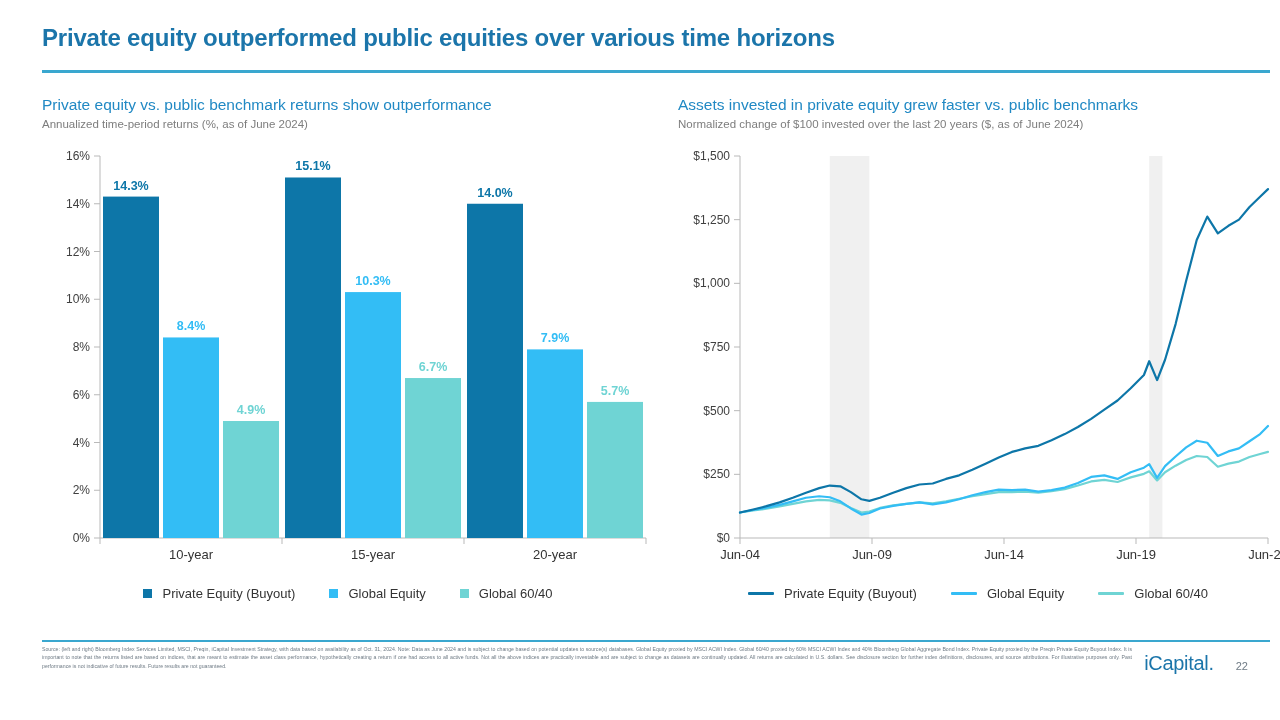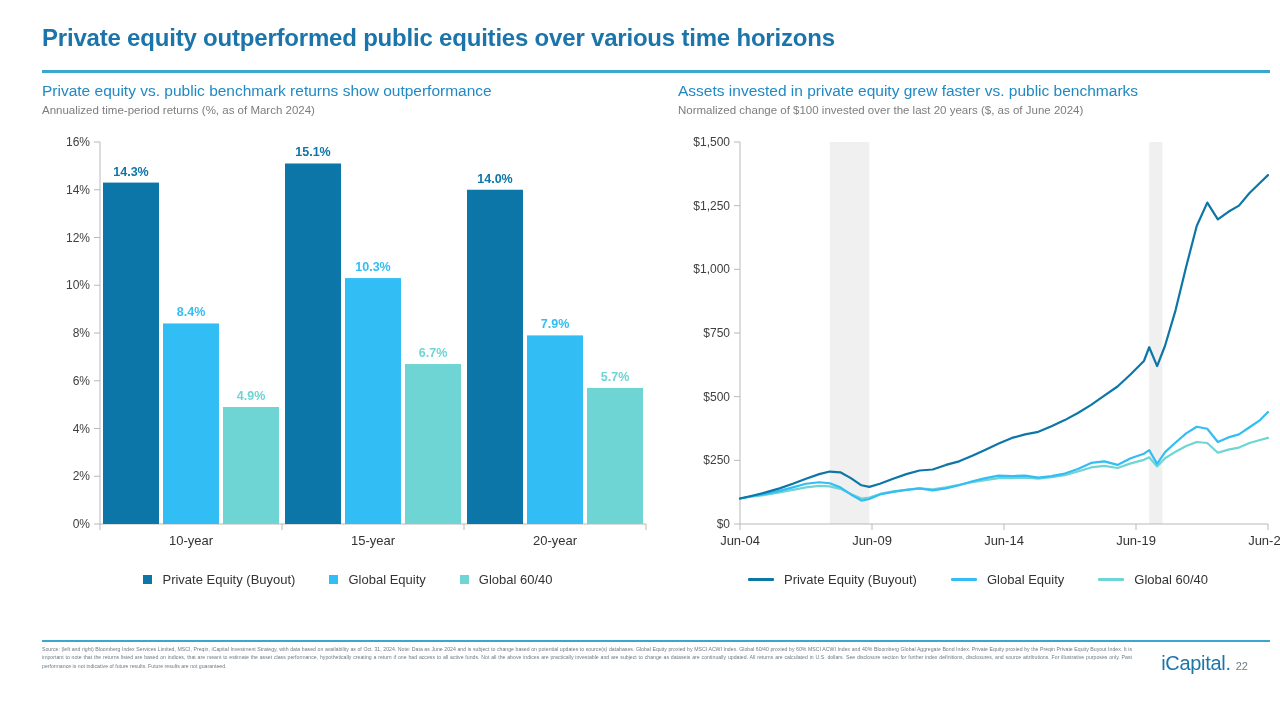--- a/index.html
+++ b/index.html
@@ -17,21 +17,21 @@
     position: absolute; left: 26px; top: 24px;
     font-size: 24px; font-weight: bold; color: #1b75aa;
     letter-spacing: -0.2px; white-space: nowrap;
   }
   .title-rule {
     position: absolute; left: 26px; top: 70px;
     width: 1228px; height: 3px; background: #3aa7cf;
   }
 
   
-  .panel { position: absolute; top: 82px; }
+  .panel { position: absolute; top: 96px; }
   .panel-left  { left: 26px;  width: 612px; height: 540px; }
   .panel-right { left: 662px; width: 600px; height: 540px; }
 
   .panel-heading {
     font-size: 15.5px; color: #2189c4; font-weight: normal;
     white-space: nowrap; margin: 0 0 4px 0;
   }
   .panel-sub {
     font-size: 11.5px; color: #7d7d7d; font-weight: normal;
     white-space: nowrap; margin: 0;
@@ -60,39 +60,39 @@
     position: absolute; left: 26px; top: 640px;
     width: 1228px; height: 1.5px; background: #3aa7cf;
   }
   .footnote {
     position: absolute; left: 26px; top: 645px; width: 1090px;
     font-size: 5.2px; line-height: 1.62; color: #6f7b85;
     text-align: justify; font-family: "Liberation Sans", sans-serif;
   }
   .brand {
     position: absolute; right: 48px; top: 652px;
-    display: flex; align-items: baseline; gap: 5px;
+    display: flex; align-items: baseline; gap: 22px;
   }
   .brand-logo {
     font-size: 20px; color: #1b75aa; font-weight: normal;
     letter-spacing: -0.3px;
   }
   .page-num { font-size: 11px; color: #6f7b85; }
 </style>
 </head>
 <body>
 
 <div class="slide">
 
   <div class="slide-title">Private equity outperformed public equities over various time horizons</div>
   <div class="title-rule"></div>
 
   <div class="panel panel-left">
     <div class="panel-heading">Private equity vs. public benchmark returns show outperformance</div>
-    <div class="panel-sub">Annualized time-period returns (%, as of March 2024)</div>
+    <div class="panel-sub">Annualized time-period returns (%, as of June 2024)</div>
 
     <div class="chart-area">
       <svg id="bar-svg" width="612" height="430" viewBox="0 0 612 430">
           <line x1="52" y1="396" x2="58" y2="396" stroke="#b9b9b9" stroke-width="1"></line>
           <text x="48" y="400" text-anchor="end" class="ax-label">0%</text>
           <line x1="52" y1="348.25" x2="58" y2="348.25" stroke="#b9b9b9" stroke-width="1"></line>
           <text x="48" y="352.25" text-anchor="end" class="ax-label">2%</text>
           <line x1="52" y1="300.5" x2="58" y2="300.5" stroke="#b9b9b9" stroke-width="1"></line>
           <text x="48" y="304.5" text-anchor="end" class="ax-label">4%</text>
           <line x1="52" y1="252.75" x2="58" y2="252.75" stroke="#b9b9b9" stroke-width="1"></line>

